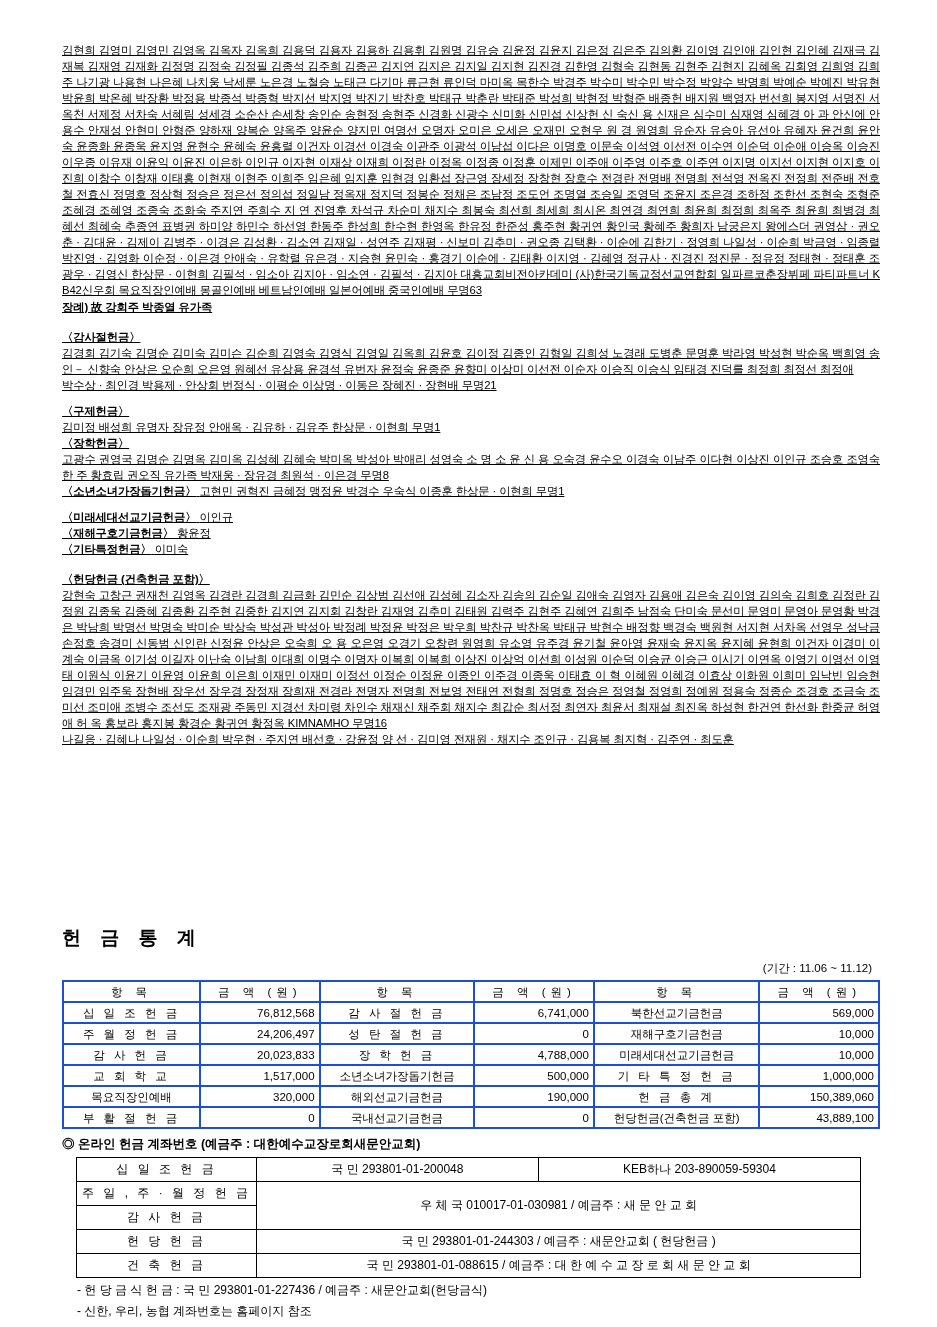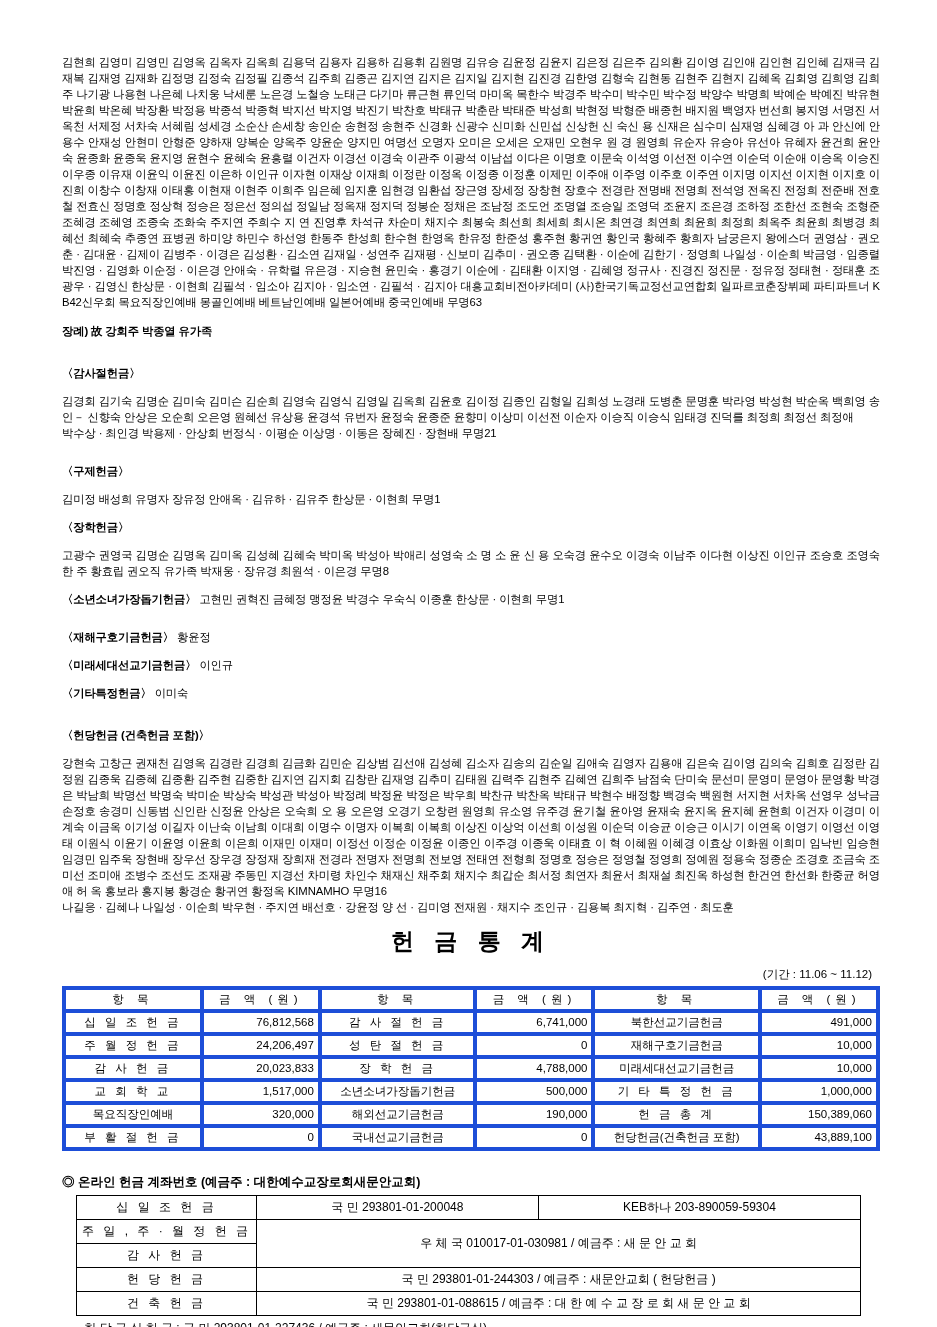--- a/index.html
+++ b/index.html
@@ -7,44 +7,44 @@
     width:937px; height:1327px;
     background:#ffffff;
     font-family:"Liberation Sans", sans-serif;
     color:#000;
     font-size:11.3px;
     line-height:1.42;
     overflow:hidden;
   }
   .page { position:relative; width:937px; height:1327px; padding:0; box-sizing:border-box; }
   .body-col { position:absolute; left:62px; top:42px; width:818px; }
-  .para { margin:12px 0 0 0; text-align:justify; letter-spacing:-0.1px; word-break:break-all; }
+  .para { margin:0 0 0 0; text-align:justify; letter-spacing:-0.1px; word-break:break-all;text-decoration:underline; }
   .gap-s { height:10px; }
   .gap-m { height:14px; }
   .bold { font-weight:bold; }
   .sect-title { font-weight:bold; }
   .names { font-size:11.3px; }
   
   .stats-wrap { position:absolute; left:62px; top:925px; width:818px; }
   .stats-title {
-    text-align:center; font-size:23px; font-weight:bold; letter-spacing:7px;
+    text-align:left; font-size:19px; font-weight:bold; letter-spacing:7px;
     margin-bottom:8px;
   }
   .period { text-align:right; font-size:11.5px; margin-bottom:4px; padding-right:8px;}
   table.stats { border-collapse:collapse; width:100%; font-size:11.5px; }
   table.stats td {
-    border:4px solid #1d4ed8;
+    border:2px solid #1d4ed8;
     padding:1px 4px;
     height:17px;
   }
   td.label { text-align:center; letter-spacing:3px; white-space:nowrap; }
   td.label.tight { letter-spacing:0px; }
   td.amount { text-align:right; padding-right:5px;margin-left:7px; }
   td.hdr { text-align:center; font-weight:normal; letter-spacing:5px;}
-  .acct-head { font-weight:bold; font-size:12.5px; margin:23px 0 3px 0; }
+  .acct-head { font-weight:bold; font-size:12.5px; margin:7px 0 3px 0; }
   table.acct { border-collapse:collapse; width:96%; margin-left:14px; font-size:12px; }
   table.acct td { border:1px solid #000; padding:2px 5px; height:19px; }
   td.acct-label { text-align:center; letter-spacing:3px; white-space:nowrap; width:150px;}
   td.acct-val { text-align:center; }
   .acct-note { margin-left:15px; font-size:12px; line-height:1.5; margin-top:3px;}
 </style>
 </head>
 <body>
 
 <div class="page">
@@ -69,26 +69,26 @@
     <div class="para names">고광수 권영국 김명순 김명옥 김미옥 김성혜 김혜숙 박미옥 박성아 박애리 성영숙 소  명 소  윤 신  용 오숙경 윤수오 이경숙 이남주 이다현 이상진 이인규 조승호 조영숙 한  주 황효립 권오직 유가족 박재웅 · 장유경 최원석 · 이은경 무명8</div>
 
     <div class="para">
       <span class="sect-title">〈소년소녀가장돕기헌금〉</span>
       <span class="names">고현민 권혁진 금혜정 맹정윤 박경수 우숙식 이종훈 한상문 · 이현희 무명1</span>
     </div>
 
     <div class="gap-s"></div>
 
     <div class="para">
+      <span class="sect-title">〈미래세대선교기금헌금〉</span>
+      <span class="names">이인규</span>
+    </div>
+    <div class="para">
       <span class="sect-title">〈재해구호기금헌금〉</span>
       <span class="names">황윤정</span>
-    </div>
-    <div class="para">
-      <span class="sect-title">〈미래세대선교기금헌금〉</span>
-      <span class="names">이인규</span>
     </div>
     <div class="para">
       <span class="sect-title">〈기타특정헌금〉</span>
       <span class="names">이미숙</span>
     </div>
 
     <div class="gap-m"></div>
 
     <div class="para sect-title">〈헌당헌금 (건축헌금 포함)〉</div>
     <div class="para names" style="white-space:pre-line">강현숙 고창근 권재천 김영옥 김경란 김경희 김금화 김민순 김상범 김선애 김성혜 김소자 김송의 김순일 김애숙 김영자 김용애 김은숙 김이영 김의숙 김희호 김정란 김정원 김종욱 김종혜 김종환 김주현 김중한 김지연 김지회 김창란 김재영 김추미 김태원 김력주 김현주 김혜연 김희주 남점숙 단미숙 문선미 문영미 문영아 문영황 박경은 박남희 박명선 박명숙 박미순 박상숙 박성관 박성아 박정례 박정윤 박정은 박우희 박찬규 박찬옥 박태규 박현수 배정향 백경숙 백원현 서지현 서차옥 선영우 성낙금 손정호 송경미 신동범 신인란 신정윤 안상은 오숙희 오  용 오은영 오경기 오창련 원영희 유소영 유주경 윤기철 윤아영 윤재숙 윤지옥 윤지혜 윤현희 이건자 이경미 이계숙 이금옥 이기성 이길자 이난숙 이남희 이대희 이명수 이명자 이복희 이복희 이상진 이상억 이선희 이성원 이순덕 이승균 이승근 이시기 이연옥 이영기 이영선 이영태 이원식 이윤기 이윤영 이윤희 이은희 이재민 이재미 이정선 이정순 이정윤 이종인 이주경 이종욱 이태효 이  혁 이혜원 이혜경 이효상 이화원 이희미 임낙빈 임승현 임경민 임주욱 장현배 장우선 장우경 장정재 장희재 전경라 전명자 전명희 전보영 전태연 전형희 정명호 정승은 정영철 정영희 정예원 정용숙 정종순 조경호 조금숙 조미선 조미애 조병수 조선도 조재광 주동민 지경선 차미령 차인수 채재신 채주회 채지수 최갑순 최서정 최연자 최윤서 최재설 최진옥 하성현 한건연 한선화 한중균 허영애 허  옥 홍보라 홍지봉 황경순 황귀연 황정옥 KIMNAMHO 무명16
@@ -109,21 +109,21 @@
             <td class="hdr" style="width: 11%;">금    액 (원)</td>
             <td class="hdr" style="width: 11%;">항         목</td>
             <td class="hdr" style="width: 11%;">금    액 (원)</td>
           </tr>
           <tr>
             <td class="label">십 일 조 헌 금</td>
             <td class="amount">76,812,568</td>
             <td class="label">감 사 절 헌 금</td>
             <td class="amount">6,741,000</td>
             <td class="label tight">북한선교기금헌금</td>
-            <td class="amount">491,000</td>
+            <td class="amount">569,000</td>
           </tr>
           <tr>
             <td class="label">주 월 정 헌 금</td>
             <td class="amount">24,206,497</td>
             <td class="label">성 탄 절 헌 금</td>
             <td class="amount">0</td>
             <td class="label tight">재해구호기금헌금</td>
             <td class="amount">10,000</td>
           </tr>
           <tr>

